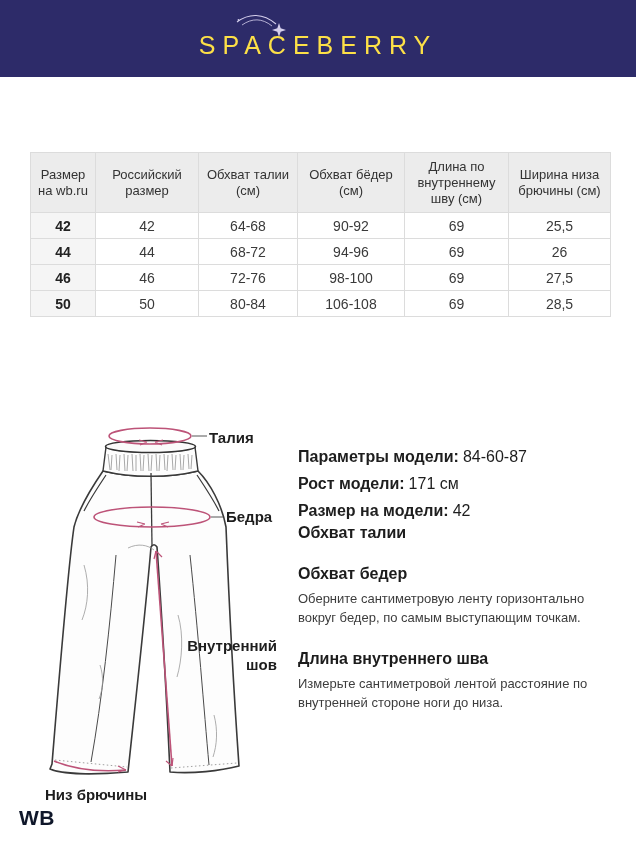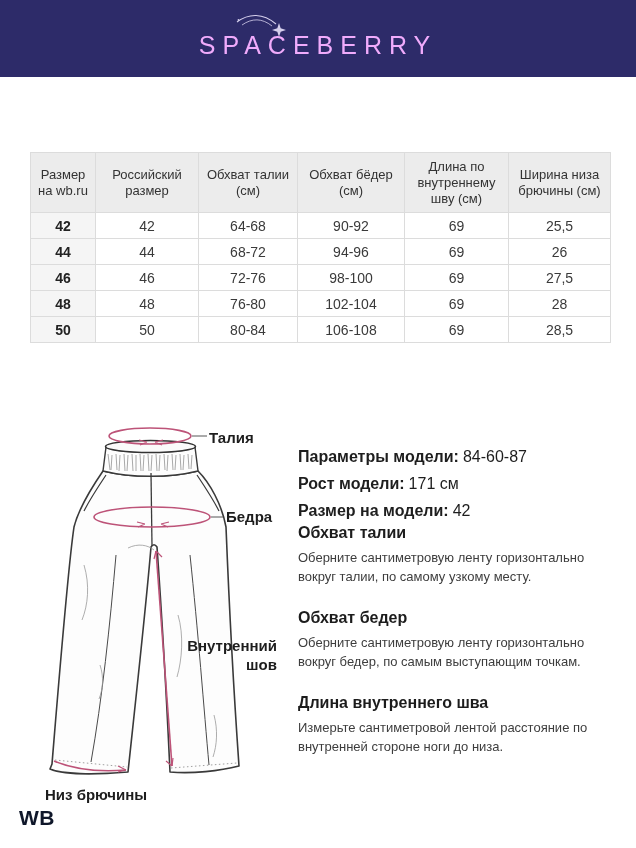--- a/index.html
+++ b/index.html
@@ -22,21 +22,21 @@
     background: #2d2b69;
     display: flex;
     align-items: center;
     justify-content: center;
   }
   .logo-wrap { position: relative; }
   .logo-text {
     font-size: 25px;
     font-weight: 400;
     letter-spacing: 7px;
-    color: #f0abfc;
+    color: #fde047;
     padding-top: 14px;
   }
   .comet-svg {
     position: absolute;
     left: 36px;
     top: -8px;
     pointer-events: none;
   }
 
   
@@ -185,28 +185,20 @@
         <td>69</td>
         <td>26</td>
       </tr>
       <tr>
         <td class="first-col">46</td>
         <td>46</td>
         <td>72-76</td>
         <td>98-100</td>
         <td>69</td>
         <td>27,5</td>
-      </tr>
-      <tr>
-        <td class="first-col">48</td>
-        <td>48</td>
-        <td>76-80</td>
-        <td>102-104</td>
-        <td>69</td>
-        <td>28</td>
       </tr>
       <tr>
         <td class="first-col">50</td>
         <td>50</td>
         <td>80-84</td>
         <td>106-108</td>
         <td>69</td>
         <td>28,5</td>
       </tr>
     </tbody>
@@ -267,21 +259,20 @@
       <div class="model-line">
         <span class="lbl">Рост модели:</span><span class="val">171 см</span>
       </div>
       <div class="model-line">
         <span class="lbl">Размер на модели:</span><span class="val">42</span>
       </div>
     </div>
 
     <div class="measure-section">
       <div class="measure-title">Обхват талии</div>
-      <div class="measure-text">Оберните сантиметровую ленту горизонтально вокруг талии, по самому узкому месту.</div>
     </div>
     <div class="measure-section">
       <div class="measure-title">Обхват бедер</div>
       <div class="measure-text">Оберните сантиметровую ленту горизонтально вокруг бедер, по самым выступающим точкам.</div>
     </div>
     <div class="measure-section">
       <div class="measure-title">Длина внутреннего шва</div>
       <div class="measure-text">Измерьте сантиметровой лентой расстояние по внутренней стороне ноги до низа.</div>
     </div>
   </div>

